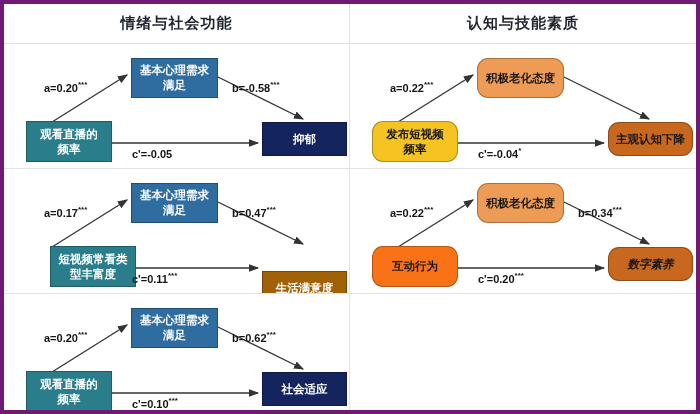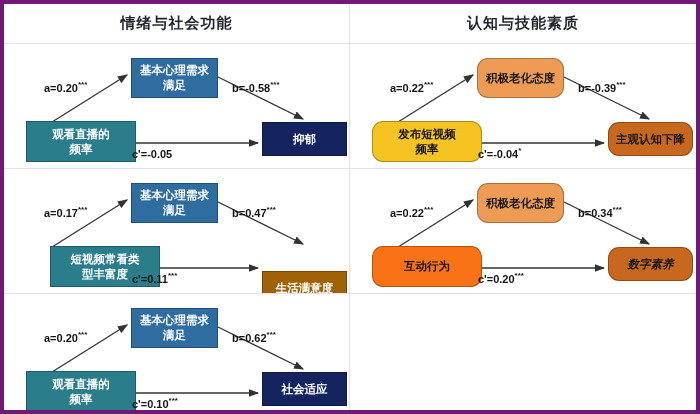--- a/index.html
+++ b/index.html
@@ -9,21 +9,21 @@
   .col2{border-right:none;}
   .row4{border-bottom:none;}
   .hdr{display:flex;align-items:center;justify-content:center;font-size:15px;font-weight:bold;color:#1f242e;letter-spacing:1px;}
   .wires{position:absolute;left:0;top:0;}
   .wires line{stroke:#333;stroke-width:1.3;}
   .box{position:absolute;display:flex;flex-direction:column;justify-content:center;align-items:center;
        text-align:center;font-weight:bold;font-size:11.5px;line-height:1.3;
        border:1px solid rgba(0,0,0,.28);box-sizing:border-box;}
   .cool .box{color:#ffffff;}
   .warm .box{color:#151515;border-radius:11px;}
-  .predictor{left:22px;top:77px;width:110px;height:41px;}
+  .predictor{left:22px;top:77px;width:86px;height:41px;}
   .mediator{left:127px;top:14px;width:87px;height:40px;}
   .outcome{left:258px;top:78px;width:85px;height:34px;}
   .lbl{position:absolute;font-size:11px;font-weight:bold;color:#141414;text-align:left;white-space:nowrap;}
   .lbl sup{font-size:8px;}
   .lbl-a{left:40px;top:36px;width:96px;}
   .lbl-b{left:228px;top:36px;width:102px;}
   .lbl-c{left:128px;top:102px;width:112px;}
 </style>
 </head>
 <body>
@@ -79,21 +79,20 @@
       <div>发布短视频</div>
       <div>频率</div>
     </div>
     <div class="box mediator" style="background: rgb(238, 156, 85);">
       <div>积极老化态度</div>
     </div>
     <div class="box outcome" style="background: rgb(199, 104, 30);">
       <div>主观认知下降</div>
     </div>
     <div class="lbl lbl-a"><span>a=0.22</span><sup>***</sup></div>
-    <div class="lbl lbl-b"><span>b=-0.39</span><sup>***</sup></div>
     <div class="lbl lbl-c"><span>c'=-0.04</span><sup>*</sup></div>
   </div>
 
   <div class="cell cool">
     <svg class="wires" width="350" height="124">
       <defs>
           <marker id="ah1" markerWidth="8" markerHeight="6" refX="7" refY="3" orient="auto">
             <path d="M0,0 L8,3 L0,6 Z" fill="#333"></path>
           </marker>
         </defs>

